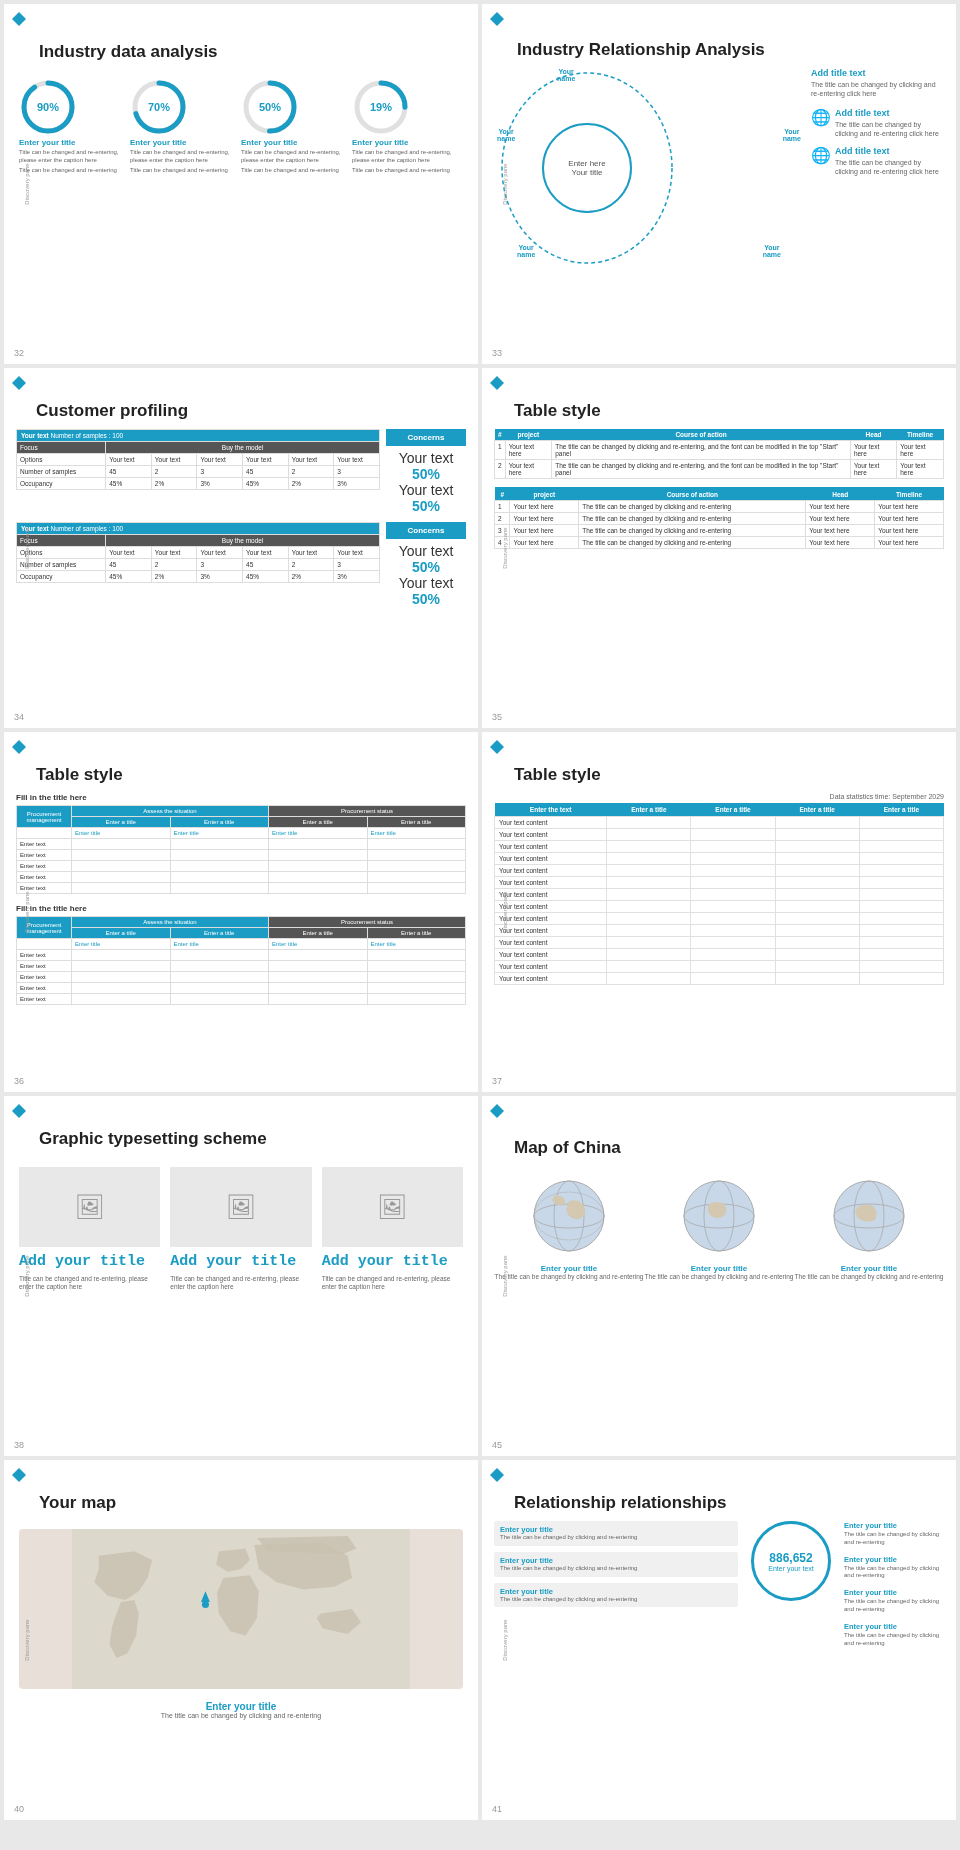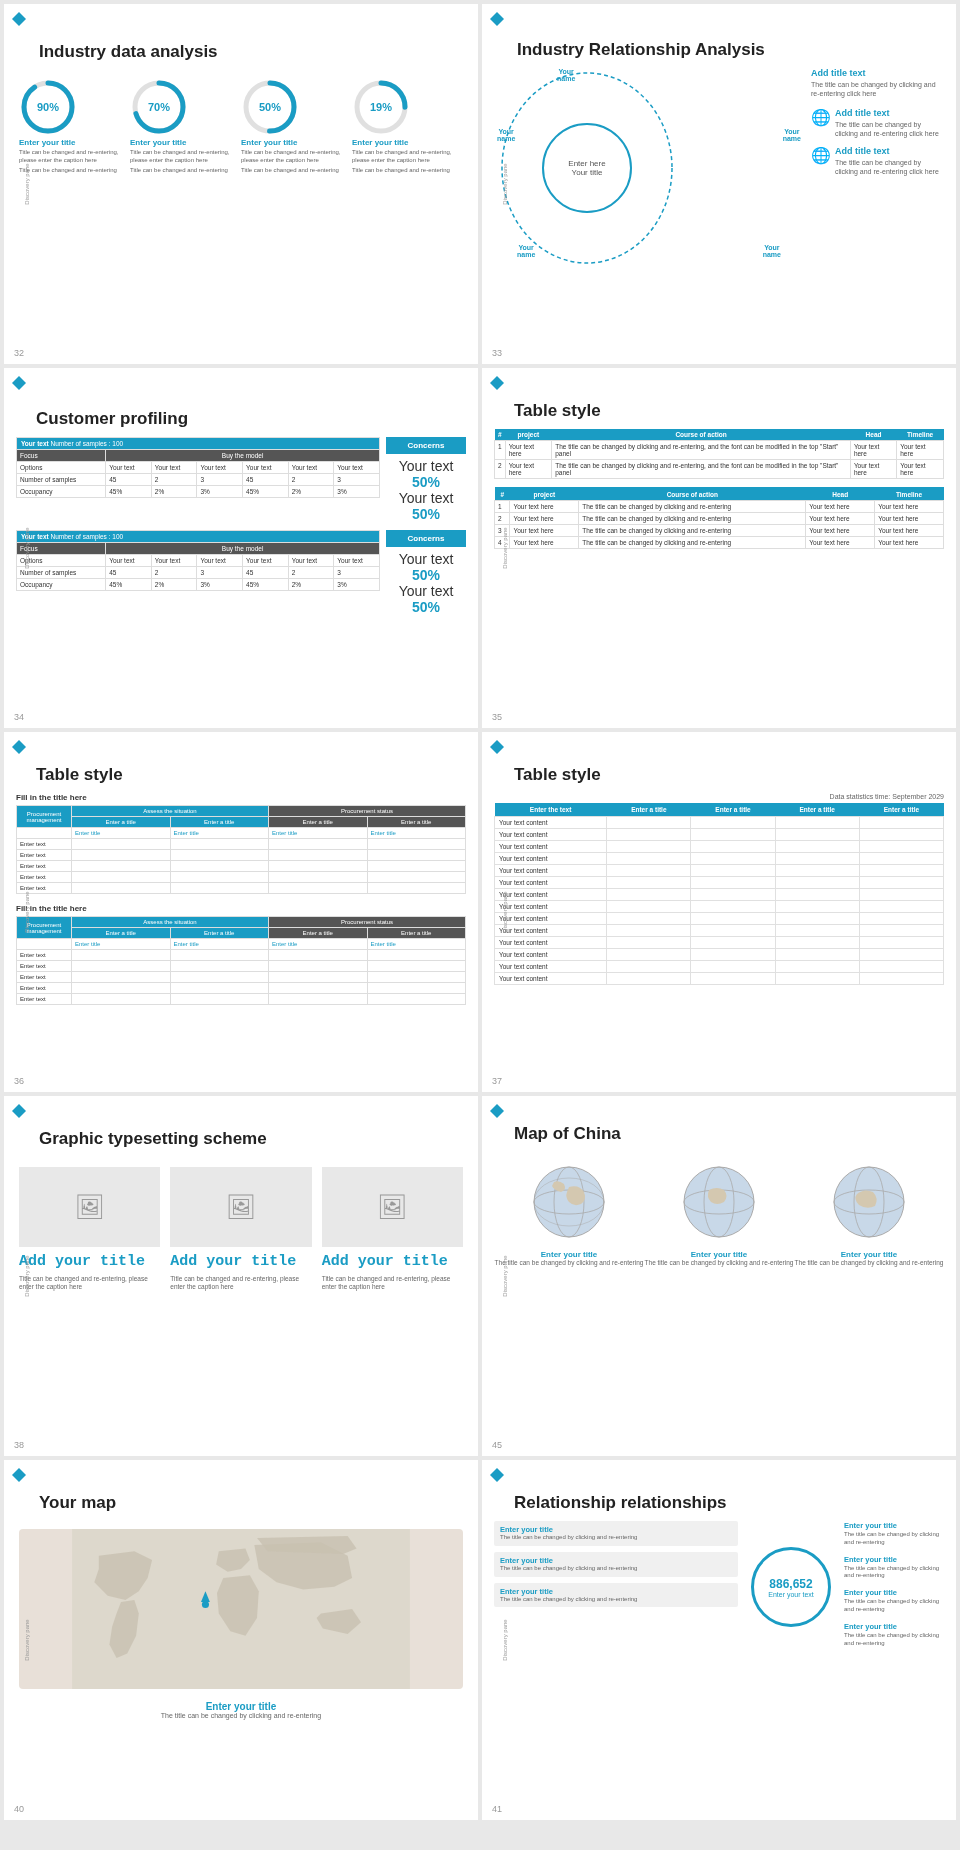--- a/index.html
+++ b/index.html
@@ -60,21 +60,21 @@
     .s33 .diagram-right { width: 130px; }
     .s33 .satellite {
       position: absolute; font-size: 7px; color: #1a9cc4; font-weight: bold; text-align: center;
     }
     .s33 .add-title { font-size: 9px; font-weight: bold; color: #1a9cc4; margin-bottom: 2px; }
     .s33 .add-desc { font-size: 7px; color: #666; line-height: 1.3; }
     .s33 .right-item { margin-bottom: 8px; display: flex; align-items: flex-start; gap: 4px; }
     .s33 .globe-icon { font-size: 16px; }
     
     
-    .s34 .content { padding: 13px 12px; }
+    .s34 .content { padding: 5px 12px; }
     .s34 table { width: 100%; border-collapse: collapse; font-size: 6.5px; margin-bottom: 4px; }
     .s34 td { border: 1px solid #ddd; padding: 2px 3px; color: #333; }
     .s34 .concern-box {
       background: #1a9cc4; color: #fff; font-size: 8px; font-weight: bold;
       text-align: center; padding: 4px; width: 80px;
     }
     .s34 .pair { display: flex; gap: 6px; margin-bottom: 8px; }
     .s34 .table-wrap { flex: 1; }
     .s34 .side { width: 80px; }
     .s34 .pct { font-size: 14px; color: #333; text-align: center; }
@@ -107,39 +107,39 @@
     .s38 .img-item { flex: 1; }
     .s38 .img-box {
       background: #e8e8e8; height: 80px; display: flex; align-items: center; justify-content: center;
       margin-bottom: 6px;
     }
     .s38 .img-icon { font-size: 24px; color: #999; }
     .s38 .img-title { font-size: 15px; font-weight: bold; color: #1a9cc4; margin-bottom: 5px; font-family: Liberation Mono, monospace; }
     .s38 .img-desc { font-size: 6.5px; color: #666; line-height: 1.3; }
     
     
-    .s39 .content { padding: 0 12px; }
+    .s39 .content { padding: 14px 12px; }
     .s39 .globe-row { display: flex; justify-content: space-around; margin: 10px 0 6px 0; }
     .s39 .globe-item { text-align: center; }
     .s39 .globe-svg { width: 80px; height: 80px; }
     .s39 .globe-title { font-size: 8px; font-weight: bold; color: #1a9cc4; margin-top: 4px; }
     .s39 .globe-desc { font-size: 6.5px; color: #666; line-height: 1.3; }
     
     
     .s40 .content { padding: 5px 15px; }
     .s40 .map-container { position: relative; margin: 8px 0; }
     .s40 .world-map { width: 100%; height: 160px; background: #e8e0d8; border-radius: 4px; }
     .s40 .map-title { font-size: 10px; font-weight: bold; color: #1a9cc4; }
     .s40 .map-desc { font-size: 7px; color: #666; }
     
     
     .s41 .content { padding: 5px 12px; }
     .s41 .prog-layout { display: flex; gap: 8px; }
     .s41 .prog-left { flex: 1; }
-    .s41 .prog-center { width: 90px; display: flex; flex-direction: column; align-items: center; justify-content: center; }
+    .s41 .prog-center { width: 90px; display: flex; flex-direction: column; align-items: center; }
     .s41 .prog-right { width: 100px; }
     .s41 .prog-box { background: #f0f0f0; padding: 4px 6px; margin-bottom: 6px; border-radius: 2px; }
     .s41 .prog-box-title { font-size: 7.5px; font-weight: bold; color: #1a9cc4; }
     .s41 .prog-box-desc { font-size: 6px; color: #666; line-height: 1.3; }
     .s41 .big-num { font-size: 18px; font-weight: bold; color: #1a9cc4; text-align: center; }
     .s41 .big-label { font-size: 8px; color: #1a9cc4; text-align: center; }
     .s41 .right-title { font-size: 7.5px; font-weight: bold; color: #1a9cc4; margin-bottom: 1px; }
     .s41 .right-desc { font-size: 6px; color: #666; margin-bottom: 6px; line-height: 1.3; }
     
     .vertical-label {

